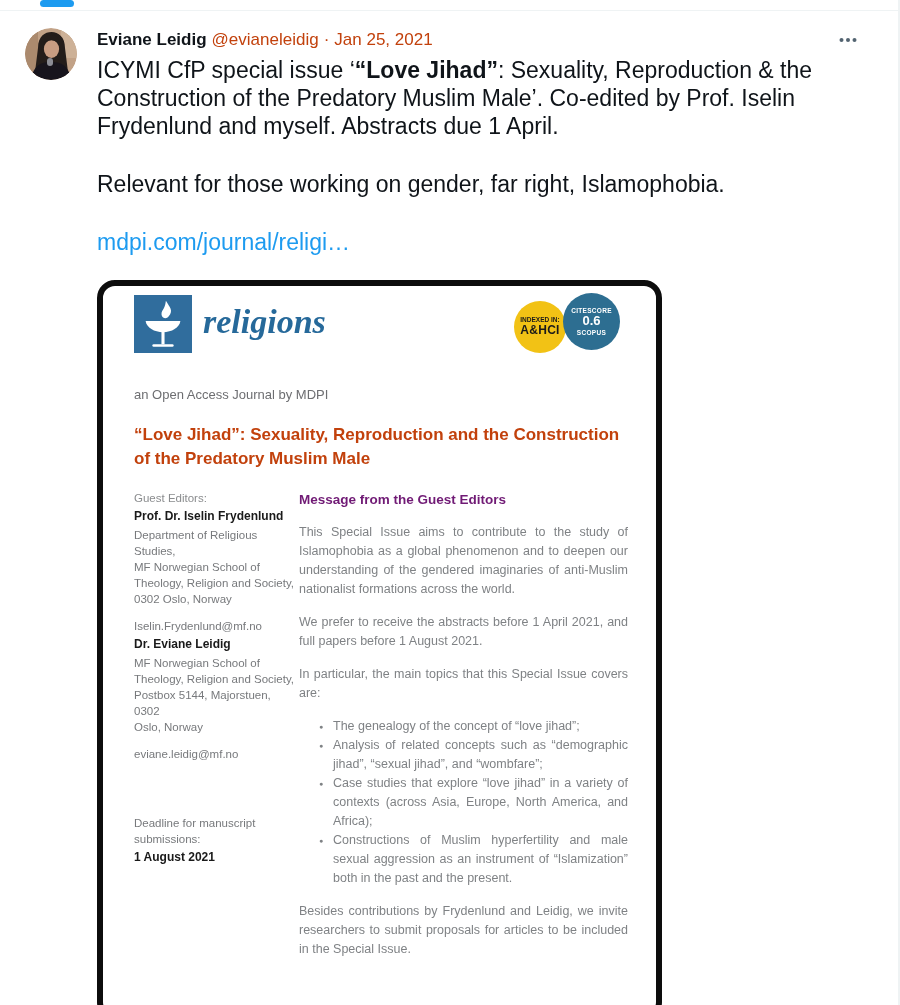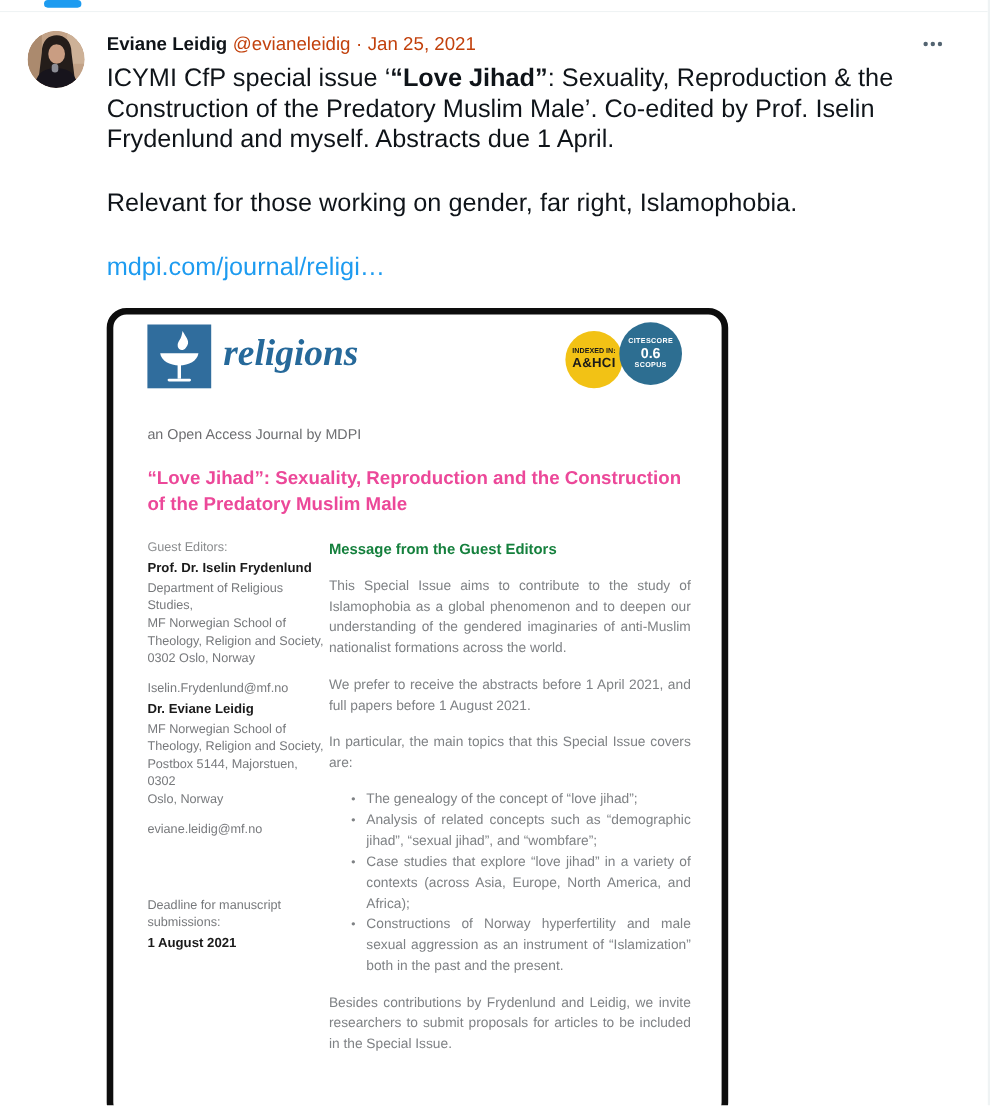--- a/index.html
+++ b/index.html
@@ -40,33 +40,33 @@
   .badge-yellow { width:52px; height:52px; background:#f2c215; color:#1a1a1a; margin-top:8px; }
   .badge-yellow .b-small { font-size:6.5px; font-weight:bold; }
   .badge-yellow .b-big { font-size:12px; font-weight:bold; letter-spacing:.3px; }
   .badge-blue { width:57px; height:57px; background:#2d6e91; color:#fff; margin-left:-3px; }
   .badge-blue .b-small { font-size:6.5px; font-weight:bold; letter-spacing:.3px; }
   .badge-blue .b-big { font-size:13px; font-weight:bold; }
 
   .tagline { margin:22px 0 0 5px; font-size:13px; color:#6d6e71; }
 
   .flyer-title { margin:21px 0 0 5px; width:505px; font-size:17px; line-height:24px;
-    font-weight:bold; color:#ec4899; }
+    font-weight:bold; color:#c2410c; }
 
   .flyer-cols { display:flex; margin:19px 0 0 5px; }
   .col-left { width:165px; flex:none; font-size:11.5px; line-height:16px; color:#77797c; }
   .col-left .label { color:#8a8c8e; }
   .editor-name { margin-top:2px; font-size:12px; font-weight:bold; color:#1a1a1a; }
   .editor-aff { margin-top:3px; white-space:pre-line; }
   .editor-email { margin-top:11px; }
   .deadline-label { margin-top:53px; white-space:pre-line; }
   .deadline-date { font-size:12px; font-weight:bold; color:#1a1a1a; margin-top:2px; }
 
   .col-right { flex:1; font-size:12.5px; line-height:19px; }
-  .msg-heading { font-size:13.5px; font-weight:bold; color:#15803d; }
+  .msg-heading { font-size:13.5px; font-weight:bold; color:#701a75; }
   .col-right p { margin-top:14px; text-align:justify; }
   .col-right ul { list-style:none; margin-top:14px; padding-left:20px; }
   .col-right li { position:relative; padding-left:14px; text-align:justify; }
   .col-right li::before { content:"\25CF"; position:absolute; left:0; top:0; font-size:7px; }
 
   .flyer-footer { display:flex; align-items:flex-start; margin-top:46px; padding-left:12px; }
   .qr { width:62px; height:72px; flex:none; }
 </style>
 </head>
 <body>
@@ -178,21 +178,21 @@
 
           <div class="col-right">
             <div class="msg-heading">Message from the Guest Editors</div>
             <p>This Special Issue aims to contribute to the study of Islamophobia as a global phenomenon and to deepen our understanding of the gendered imaginaries of anti-Muslim nationalist formations across the world.</p>
             <p>We prefer to receive the abstracts before 1 April 2021, and full papers before 1 August 2021.</p>
             <p>In particular, the main topics that this Special Issue covers are:</p>
             <ul>
               <li>The genealogy of the concept of “love jihad”;</li>
               <li>Analysis of related concepts such as “demographic jihad”, “sexual jihad”, and “wombfare”;</li>
               <li>Case studies that explore “love jihad” in a variety of contexts (across Asia, Europe, North America, and Africa);</li>
-              <li>Constructions of Norway hyperfertility and male sexual aggression as an instrument of “Islamization” both in the past and the present.</li>
+              <li>Constructions of Muslim hyperfertility and male sexual aggression as an instrument of “Islamization” both in the past and the present.</li>
             </ul>
             <p>Besides contributions by Frydenlund and Leidig, we invite researchers to submit proposals for articles to be included in the Special Issue.</p>
           </div>
         </div>
 
         <div class="flyer-footer">
           <svg class="qr" viewBox="0 0 29 29" shape-rendering="crispEdges">
             <rect width="29" height="29" fill="#fff"></rect>
             <g fill="#000">
               <path d="M0 0h7v7h-7z"></path>

